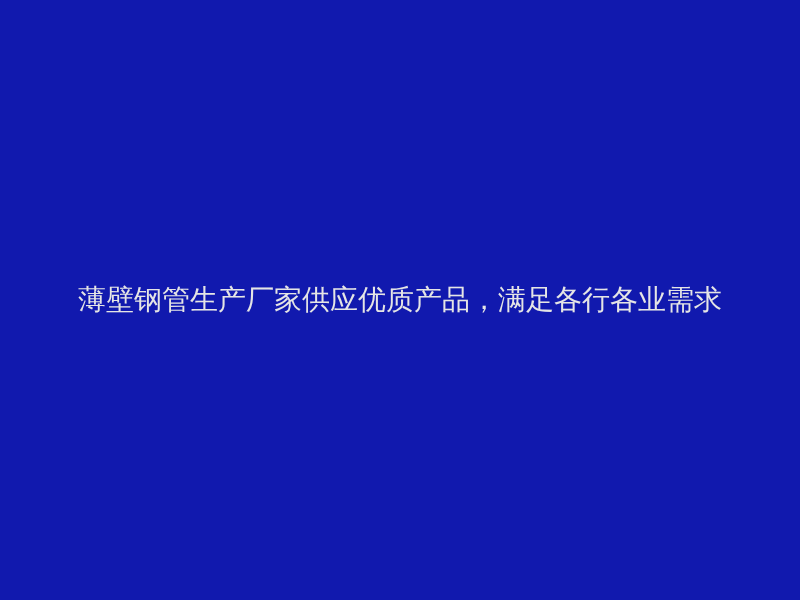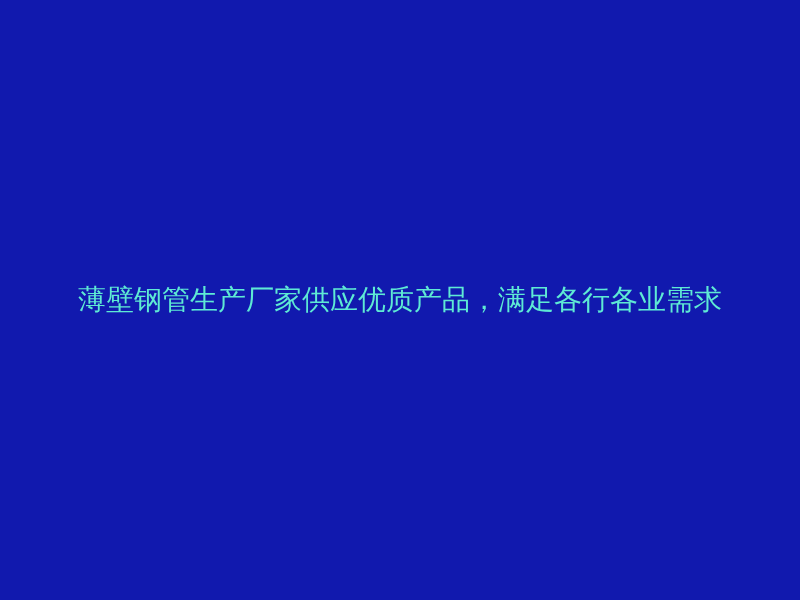--- a/index.html
+++ b/index.html
@@ -44,21 +44,21 @@
     font-size: 28px;
     line-height: 48px;
     letter-spacing: 0px;
     word-break: break-all;
     -webkit-font-smoothing: antialiased;
   }
 </style>
 </head>
 <body>
 
-<div class="banner" style="background-color: rgb(17, 25, 174); color: #5eead4;">
+<div class="banner" style="background-color: rgb(17, 25, 174); color: #e5e5e5;">
 
   <div class="headline-block">
 
     <h1 class="headline">薄壁钢管生产厂家供应优质产品，满足各行各业需求</h1>
 
   </div>
 
 </div>
 
 </body></html>

